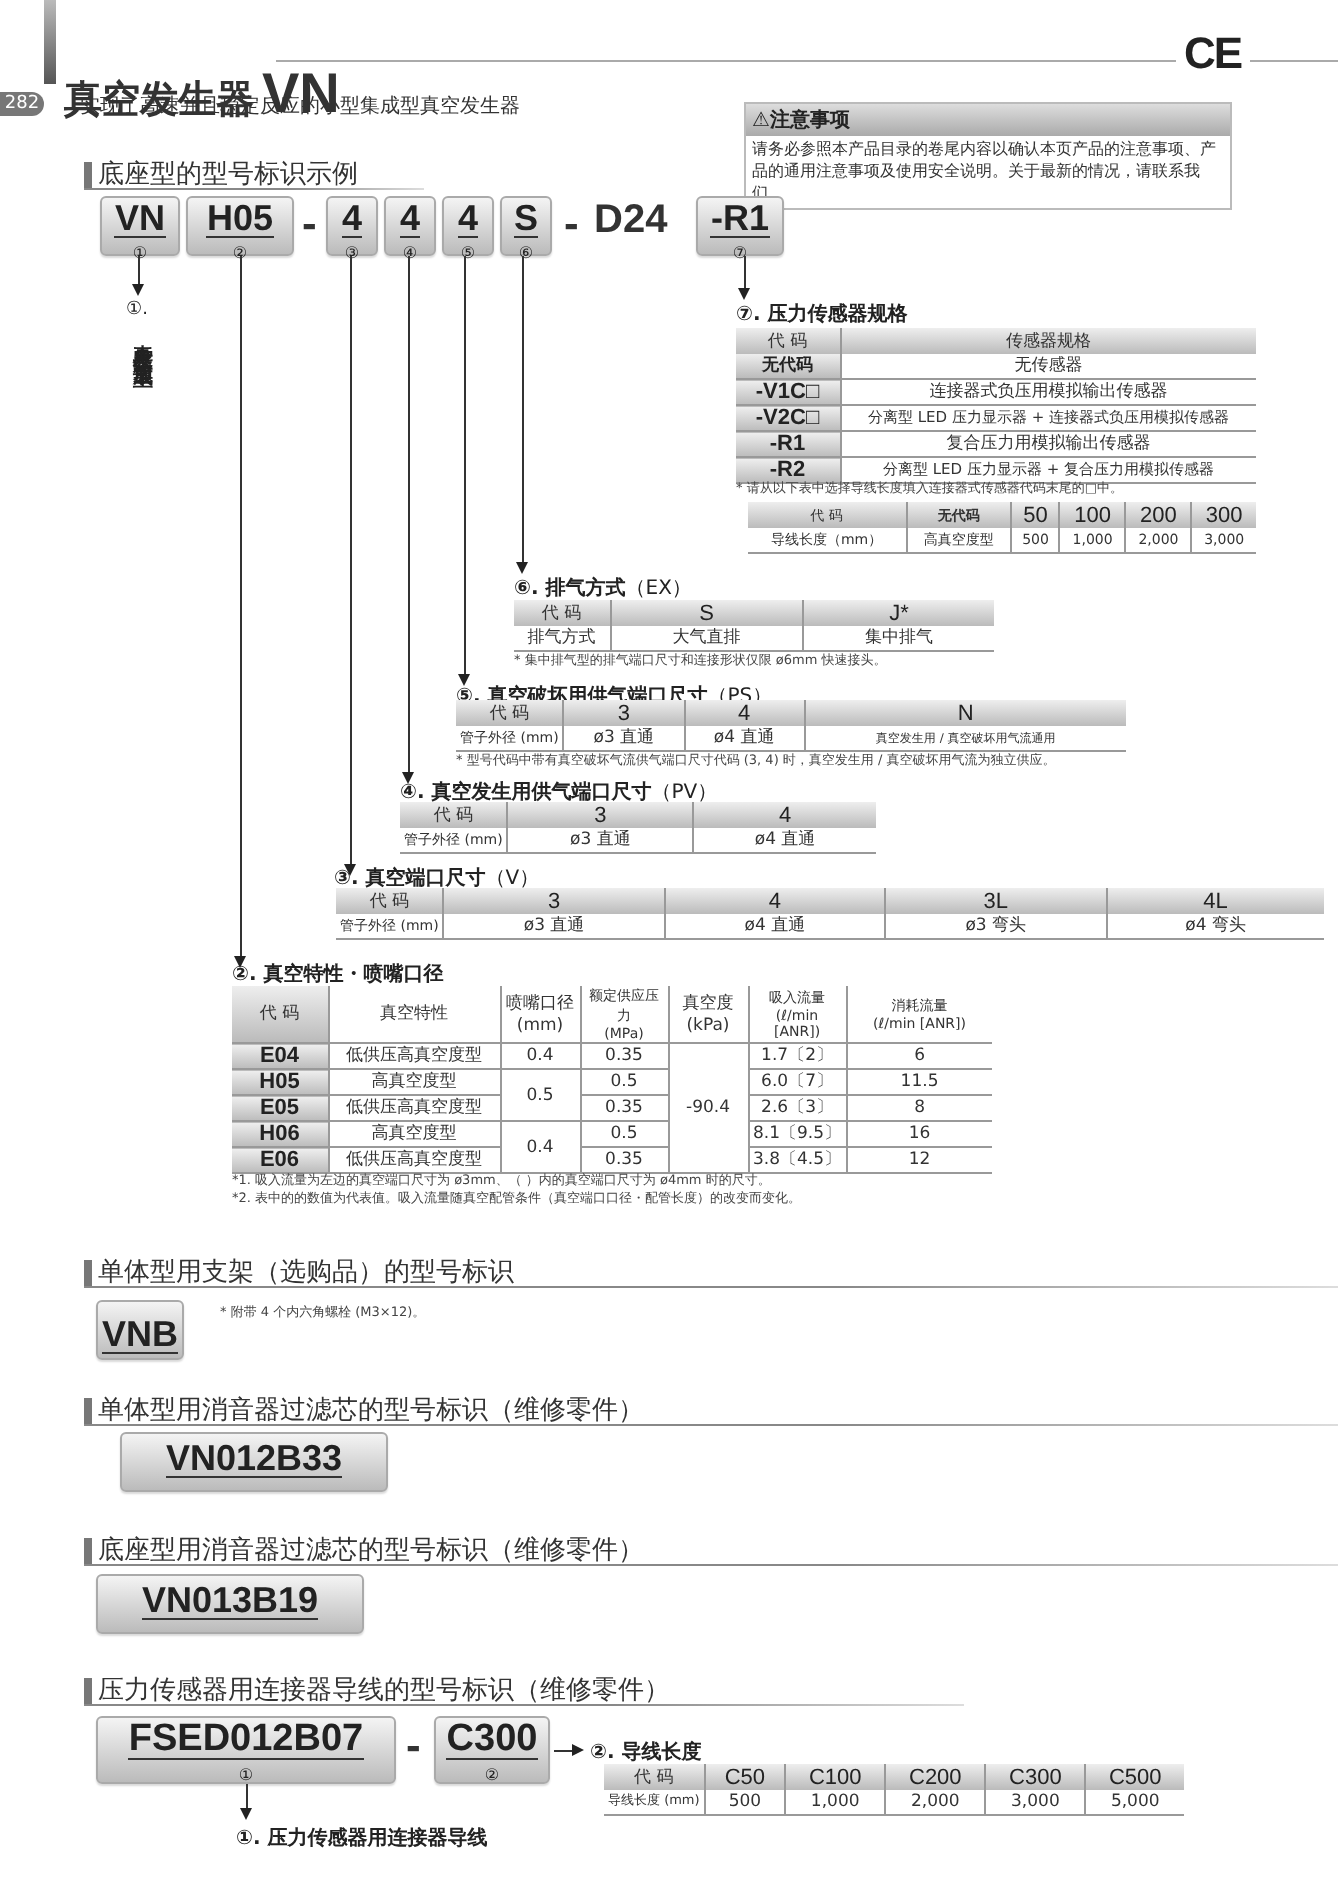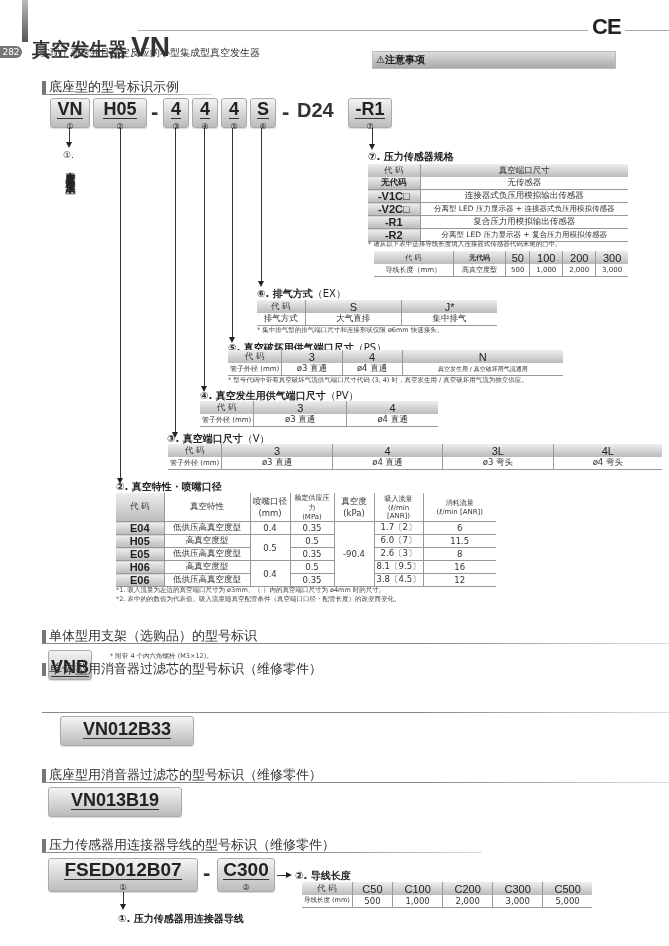--- a/index.html
+++ b/index.html
@@ -61,20 +61,21 @@
 <div class="abs title">
   <span>真空发生器</span><span class="vn">VN</span>
 </div>
 <div class="abs title-rule"></div>
 <div class="abs ce">CE</div>
 <div class="abs pagenum">282</div>
 <div class="abs subtitle">实现了高速并且稳定反应的小型集成型真空发生器</div>
 
 <div class="abs caution">
   <div class="head"><span>⚠</span><span>注意事项</span></div>
+  <div class="body">请务必参照本产品目录的卷尾内容以确认本页产品的注意事项、产品的通用注意事项及使用安全说明。关于最新的情况，请联系我们。</div>
 </div>
 
 <div class="abs sec" style="top:78px;">
     <span>底座型的型号标识示例</span>
   </div>
 <div class="abs sec-rule" style="left:42px; top:94px; width:170px;"></div>
 
 <div class="abs codebox" style="left:50px; top:98px; width:40px; height:30px; font-size:18px;"><span class="c">VN</span><span class="n">①</span></div>
 <div class="abs codebox" style="left:93px; top:98px; width:54px; height:30px; font-size:18px;"><span class="c">H05</span><span class="n">②</span></div>
 <div class="abs sep" style="left:151px; top:99px;">-</div>
@@ -102,21 +103,21 @@
 <div class="abs arrow" style="left:369px; top:144px;"></div>
 
 <div class="abs" style="left:63px; top:150px; font-size:9px;">①.</div>
 <div class="abs vert" style="left:63px; top:164px;">真空发生器 集成型</div>
 
 <div class="abs lbl" style="left:368px; top:150px;">⑦. 压力传感器规格</div>
 <table class="abs" style="left:368px; top:164px; width:260px;">
   <tbody>
       <tr class="hd">
         <th style="width:52px;">代  码</th>
-        <th>真空端口尺寸</th>
+        <th>传感器规格</th>
       </tr>
   <tr class="row">
         <td class="code small">无代码</td>
         <td>无传感器</td>
       </tr>
   <tr class="row">
         <td class="code">-V1C□</td>
         <td>连接器式负压用模拟输出传感器</td>
       </tr>
   <tr class="row">
@@ -288,21 +289,21 @@
 <div class="abs note" style="left:116px; top:586px;">*1. 吸入流量为左边的真空端口尺寸为 ø3mm、（  ）内的真空端口尺寸为 ø4mm 时的尺寸。</div>
 <div class="abs note" style="left:116px; top:595px;">*2. 表中的的数值为代表值。吸入流量随真空配管条件（真空端口口径・配管长度）的改变而变化。</div>
 
 <div class="abs sec" style="top:627px;">
     <span>单体型用支架（选购品）的型号标识</span>
   </div>
 <div class="abs sec-rule" style="left:42px; top:643px; width:627px;"></div>
 <div class="abs codebox" style="left:48px; top:650px; width:44px; height:30px; font-size:18px; padding-top:6px;"><span class="c">VNB</span></div>
 <div class="abs note" style="left:110px; top:652px;">* 附带 4 个内六角螺栓 (M3×12)。</div>
 
-<div class="abs sec" style="top:660px;">
+<div class="abs sec" style="top:696px;">
     <span>单体型用消音器过滤芯的型号标识（维修零件）</span>
   </div>
 <div class="abs sec-rule" style="left:42px; top:712px; width:627px;"></div>
 <div class="abs codebox" style="left:48px; top:716px; width:134px; height:30px; font-size:18px; padding-top:2px;margin-left:12px;"><span class="c">VN012B33</span></div>
 
 <div class="abs sec" style="top:766px;">
     <span>底座型用消音器过滤芯的型号标识（维修零件）</span>
   </div>
 <div class="abs sec-rule" style="left:42px; top:782px; width:627px;"></div>
 <div class="abs codebox" style="left:48px; top:787px; width:134px; height:30px; font-size:18px; padding-top:2px;"><span class="c">VN013B19</span></div>

